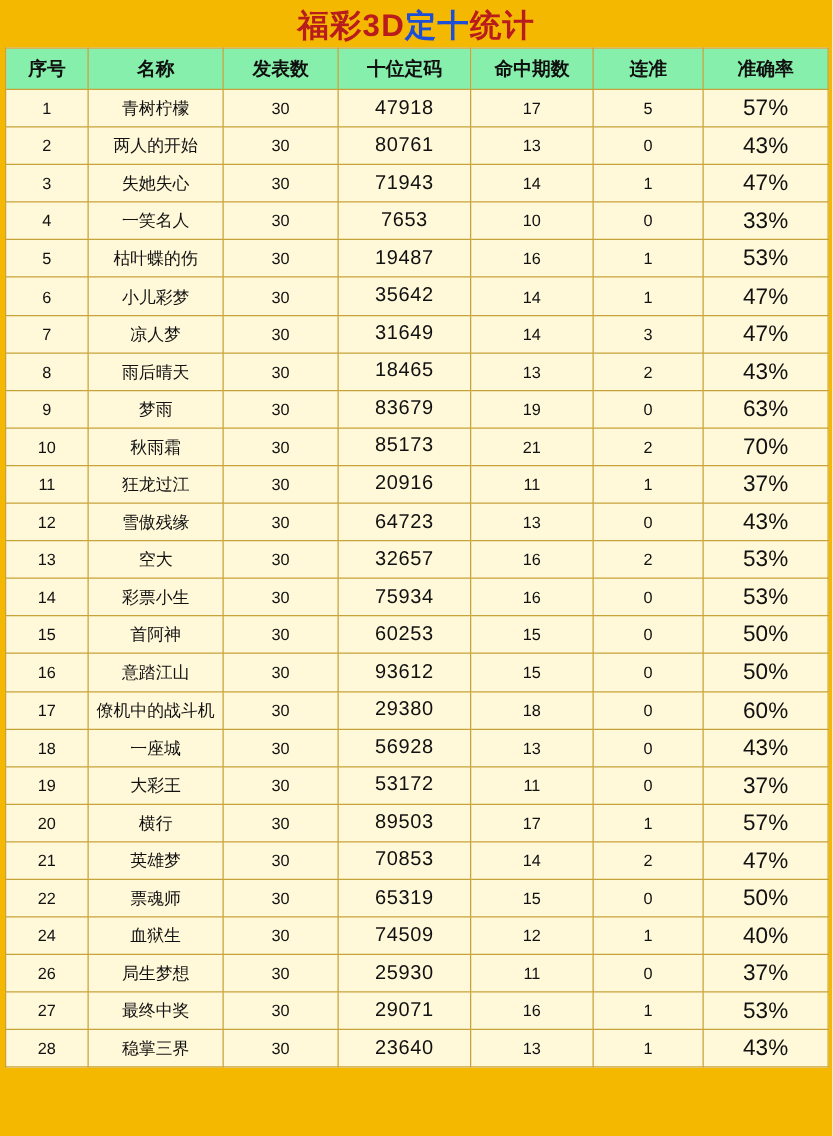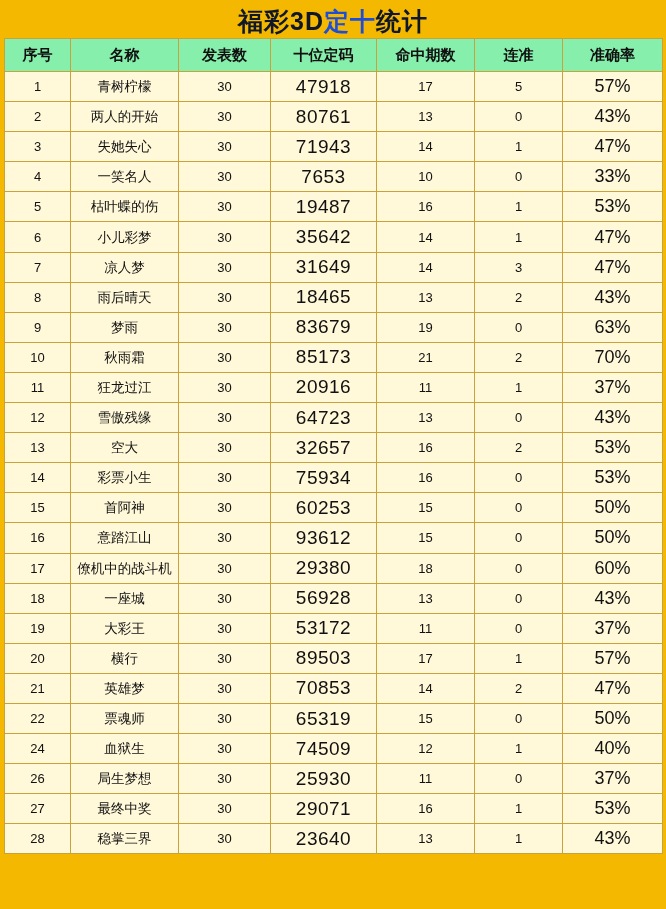--- a/index.html
+++ b/index.html
@@ -25,21 +25,21 @@
     justify-content: center;
     background: #f5b800;
   }
   .title-text {
     font-size: 25px;
     font-weight: bold;
     letter-spacing: 1px;
     line-height: 1;
     white-space: nowrap;
   }
-  .title-text .t-blue { color: #0f172a; }
+  .title-text .t-blue { color: #b91c1c; }
   .title-text .t-red  { color: #1d4ed8; margin-top: 47px; }
   table {
     border-collapse: collapse;
     width: 658px;
     table-layout: fixed;
     background: #fff8d9;
   }
   th, td {
     border: 1px solid #c8a23a;
     text-align: center;
@@ -61,21 +61,21 @@
   }
   td.c-name {
     font-size: 13.5px;
     line-height: 13px;
     overflow: hidden;
   }
   td.c-idx, td.c-count, td.c-hit, td.c-streak {
     font-size: 13px;
   }
   td.c-code {
-    font-size: 19px;
+    font-size: 16px;
     letter-spacing: 0.5px;
     margin-top: 44px;
   }
   td.c-rate {
     font-size: 18px;
   }
   col.w-idx    { width: 66px; }
   col.w-name   { width: 108px; }
   col.w-count  { width: 92px; }
   col.w-code   { width: 106px; }

